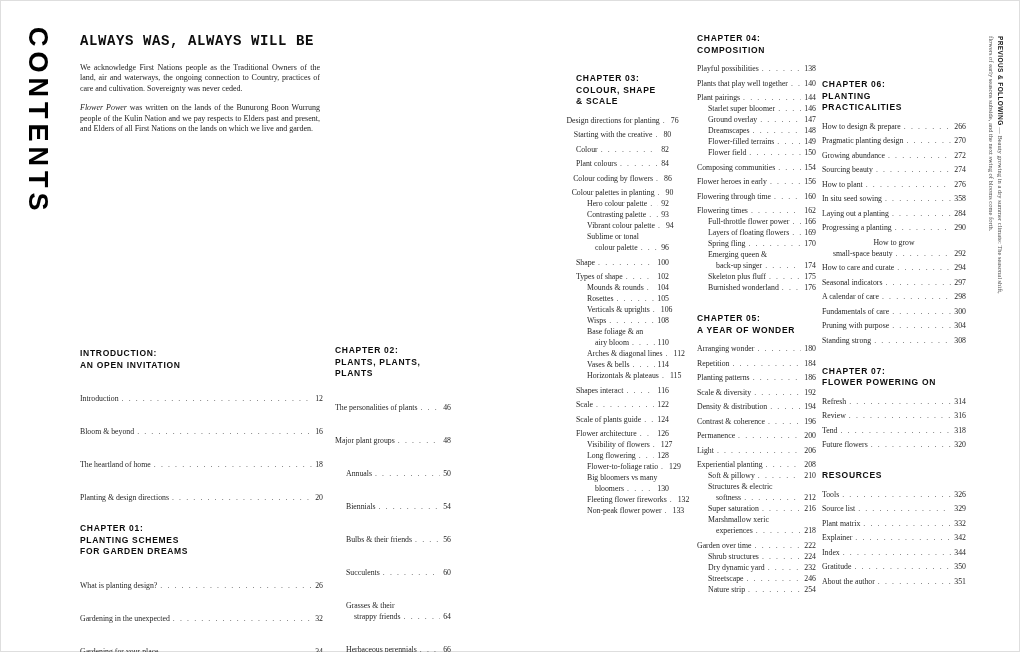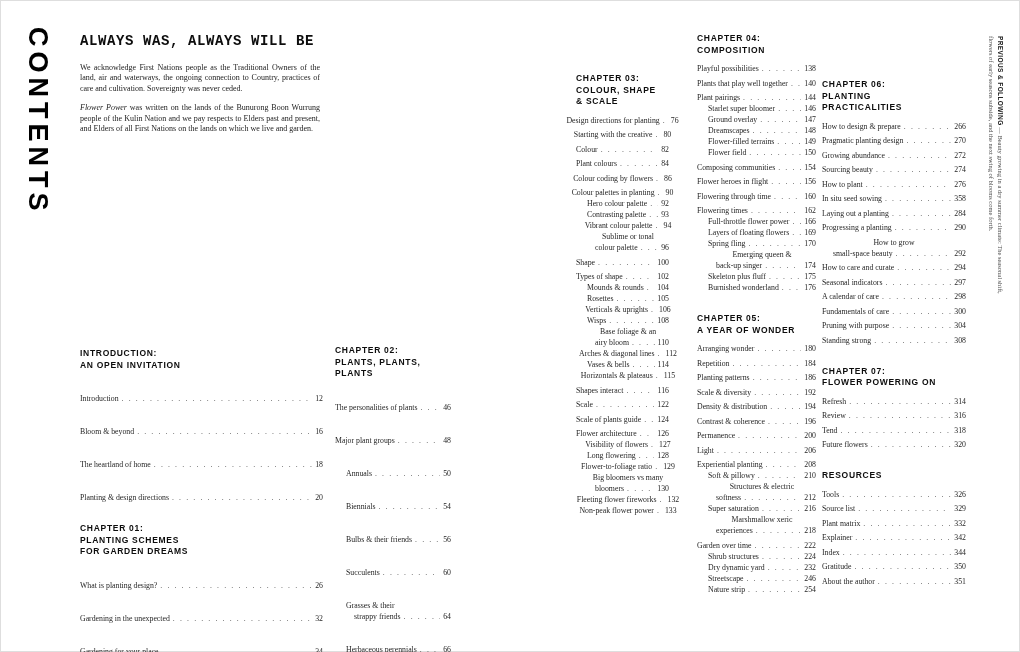--- a/index.html
+++ b/index.html
@@ -46,21 +46,21 @@
            font-size:7.8px; line-height:10px; color:#1f1f1f; }
   .entry .label { white-space:nowrap; }
   .entry .page-num { text-align:right; margin-left:1px; }
   .dots { flex:1; min-width:5px; overflow:hidden; white-space:nowrap;
           letter-spacing:1.6px; color:#3a3a3a; margin:0 2px 0 3px; }
   .dots::after { content:". . . . . . . . . . . . . . . . . . . . . . . . . . . . . . . . . . . . . . . ."; }
 
   .ind1 { padding-left:11px; }
   .ind2 { padding-left:19px; }
   .tight .ind0 { margin-top:4.5px;justify-content:center; }
-  .tight .ind1, .tight .ind2 { margin-top:1px;justify-content:center; }
+  .tight .ind1, .tight .ind2 { margin-top:1px; }
   .wide .ind0, .wide .ind1 { margin-top:23px; }
   .wide .ind2 { margin-top:1px;justify-content:center; }
 
   
   .side-note {
     position:absolute; right:15px; top:36px; height:590px;
     writing-mode:vertical-rl;
     font-size:6.5px; line-height:9.5px; color:#4a4a4a;
   }
   .side-note .l { white-space:nowrap; }
@@ -414,21 +414,21 @@
           <span class="label">Flower field</span>
           <span class="dots"></span>
           <span class="page-num">150</span>
         </div>
         <div class="entry ind0">
           <span class="label">Composing communities</span>
           <span class="dots"></span>
           <span class="page-num">154</span>
         </div>
         <div class="entry ind0">
-          <span class="label">Flower heroes in flight</span>
+          <span class="label">Flower heroes in early</span>
           <span class="dots"></span>
           <span class="page-num">156</span>
         </div>
         <div class="entry ind0">
           <span class="label">Flowering through time</span>
           <span class="dots"></span>
           <span class="page-num">160</span>
         </div>
         <div class="entry ind0">
           <span class="label">Flowering times</span>

